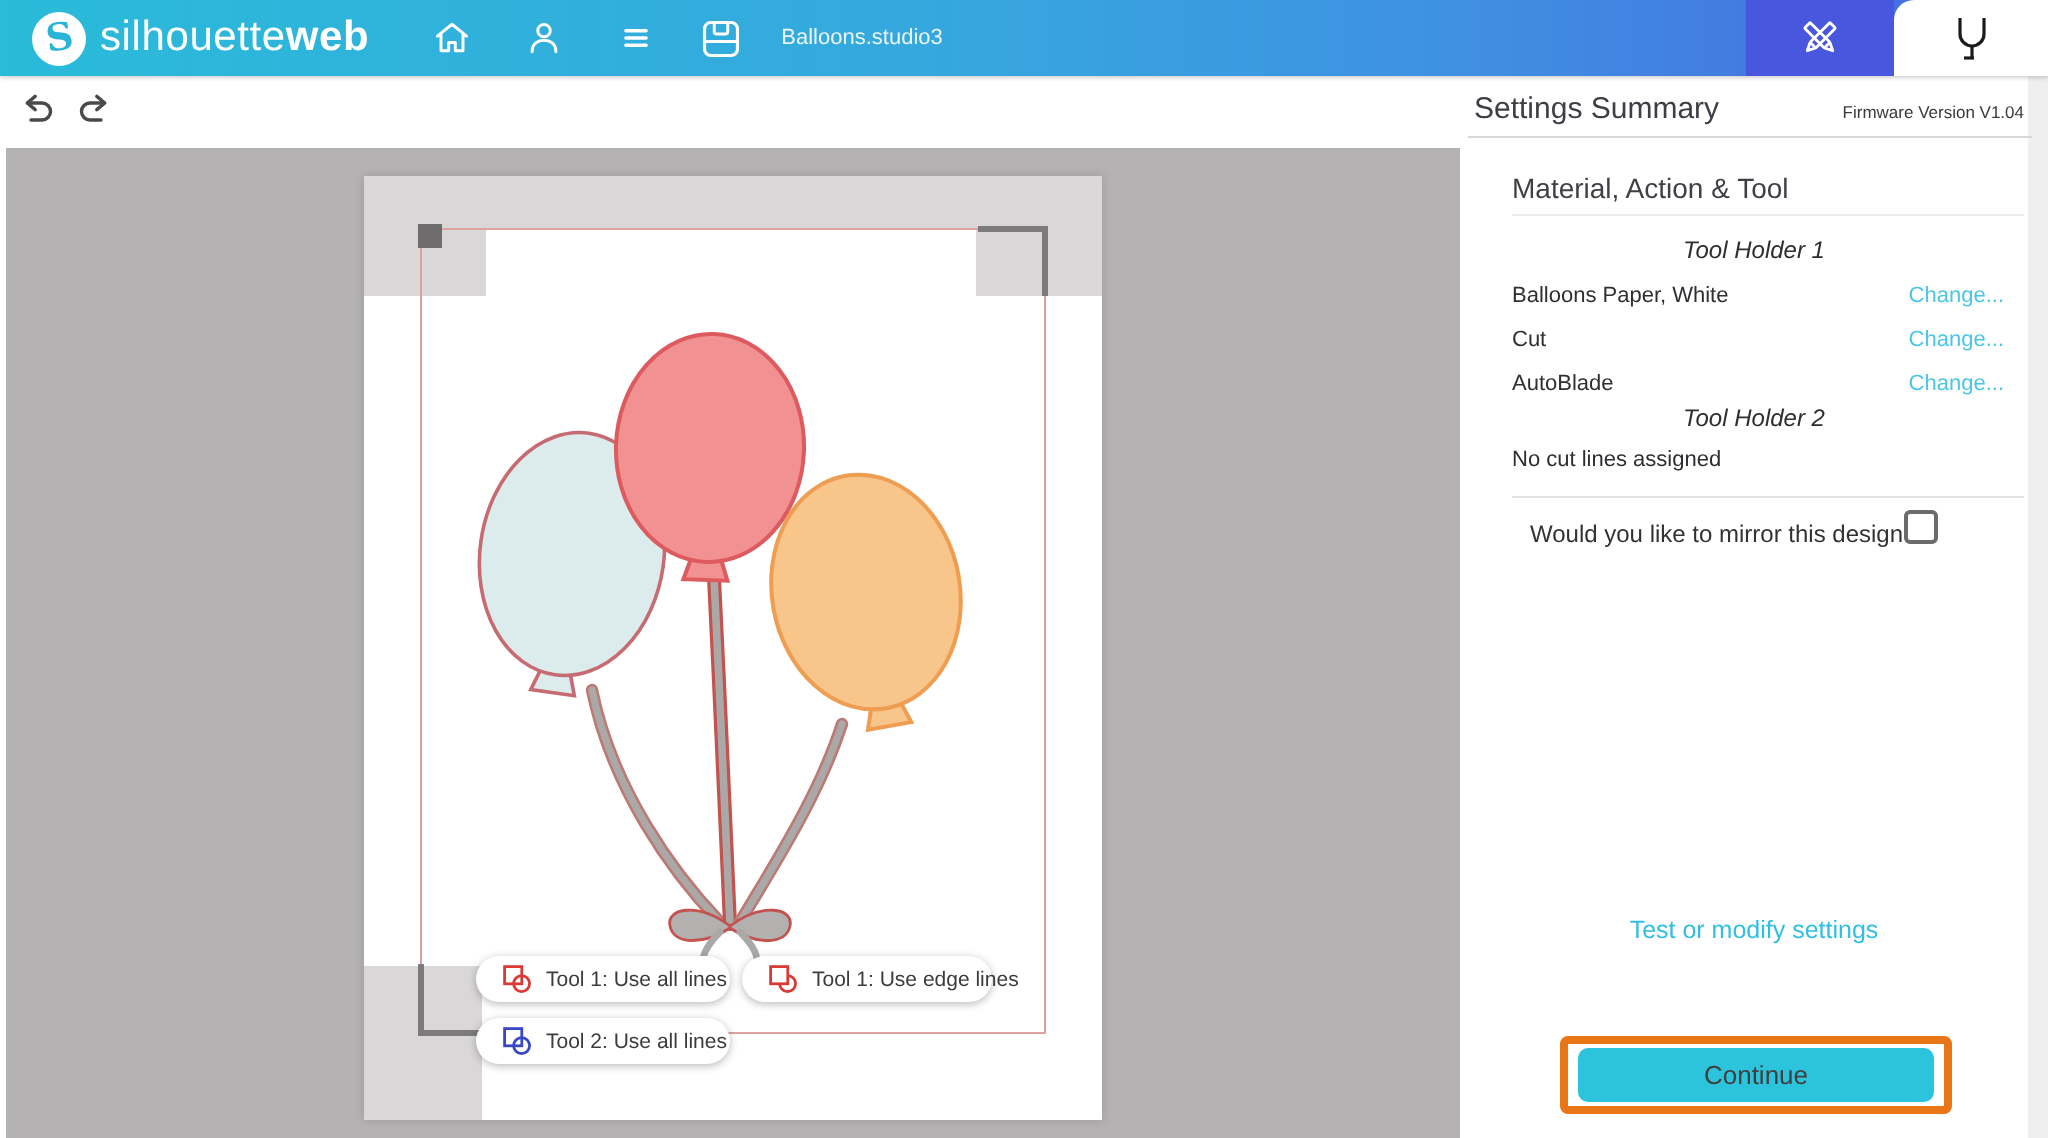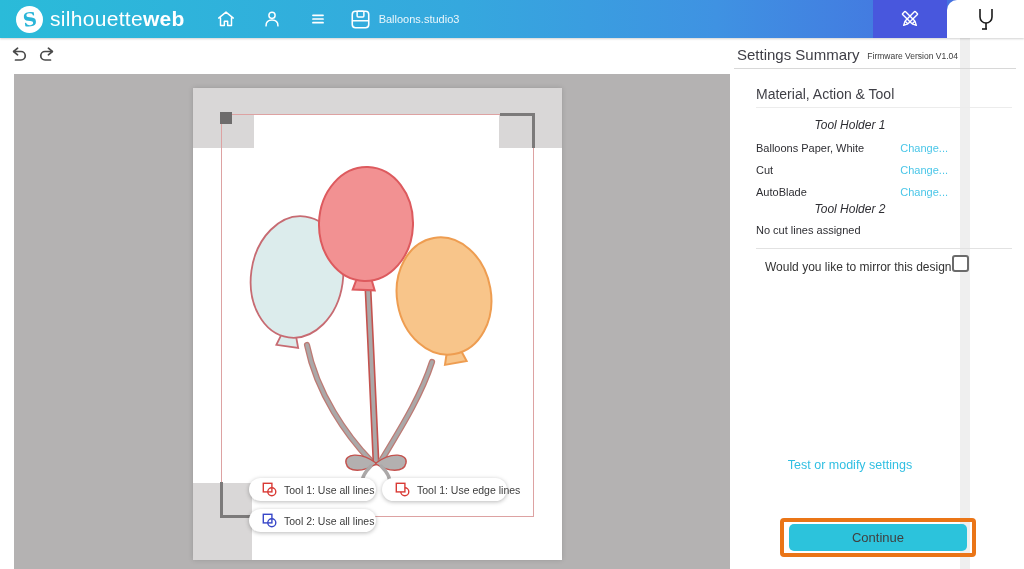--- a/index.html
+++ b/index.html
@@ -13,32 +13,32 @@
     display:flex; align-items:center; box-shadow:0 1px 2px rgba(0,0,0,.18); z-index:5; }
   .logo-wrap { display:flex; align-items:center; margin-left:16px; }
   .logo-circle { width:27px; height:27px; border-radius:50%; background:#fff; display:flex; align-items:center; justify-content:center; }
   .logo-s { color:#2ab5d8; font-weight:bold; font-size:19px; font-family:"DejaVu Serif", serif; transform:rotate(-8deg); }
   .brand { color:#fff; font-size:21px; margin-left:7px; letter-spacing:.3px; }
   .brand .thin { font-weight:300; }
   .brand .bold { font-weight:700; }
   .nav-ic { width:22px; height:22px; margin-left:24px; cursor:pointer; flex:0 0 auto; }
   .filetab { display:flex; align-items:center; margin-left:22px; cursor:pointer; }
   .filetab svg { width:19px; height:19px; }
-  .filetab-name { color:#eaf6fb; font-size:11px; margin-left:9px; }
+  .filetab-name { color:#eaf6fb; font-size:11px; margin-left:21px; }
   .design-block { position:absolute; left:873px; top:0; width:74px; height:38px; background:#4857dd;
     display:flex; align-items:center; justify-content:center; cursor:pointer; }
   .send-tab { position:absolute; left:947px; top:0; width:77px; height:38px; background:#fff;
     border-radius:10px 0 0 0; display:flex; align-items:center; justify-content:center; cursor:pointer; }
 
   
   .toolbar { position:absolute; left:0; top:38px; width:730px; height:36px; background:#fff; }
   .tb-ic { position:absolute; top:7px; width:20px; height:20px; cursor:pointer; }
 
   
-  .canvas { position:absolute; left:14px; top:74px; width:882px; height:495px; background:#b4b2b2; overflow:hidden; }
+  .canvas { position:absolute; left:3px; top:74px; width:882px; height:495px; background:#b4b2b2; overflow:hidden; }
   .page { position:absolute; left:179px; top:14px; width:369px; height:472px; background:#fff; box-shadow:0 0 5px rgba(0,0,0,.15); }
   .ovl { position:absolute; background:#d9d7d7; }
   .ovl-top   { left:179px; top:14px;  width:369px; height:26px; }
   .ovl-tl    { left:179px; top:14px;  width:61px;  height:60px; }
   .ovl-tr    { left:485px; top:14px;  width:63px;  height:60px; }
   .ovl-bl    { left:179px; top:409px; width:59px;  height:77px; }
   .cutline { position:absolute; left:207px; top:40px; width:313px; height:403px; border:1.4px solid #dda2a2; }
   .regsq { position:absolute; left:206px; top:38px; width:12px; height:12px; background:#6e6c6c; }
   .brk { position:absolute; background:#7c7a7a; }
   .brk-tr-h { left:486px; top:39px;  width:35px; height:2.5px; }
@@ -48,21 +48,21 @@
   .art { position:absolute; left:0; top:0; width:730px; height:495px; pointer-events:none; }
 
   
   .tbtn { position:absolute; height:23px; background:#fff; border-radius:13px;
     box-shadow:0 1px 4px rgba(0,0,0,.28); display:inline-flex; align-items:center;
     gap:7px; padding:0 13px; cursor:pointer; }
   .tbtn span { font-size:10.5px; color:#3c3c3c; white-space:nowrap; }
   .tbtn svg { width:15px; height:15px; flex:0 0 auto; }
 
   
-  .panel { position:absolute; left:730px; top:38px; width:240px; height:531px; background:#fff; }
+  .panel { position:absolute; left:730px; top:38px; width:294px; height:531px; background:#fff; }
   .scrollstrip { position:absolute; right:0; top:0; width:10px; height:531px; background:#efefef; }
   .p-title { position:absolute; left:7px; top:8px; font-size:15px; color:#3e3e46; }
   .p-firm { position:absolute; right:12px; top:13px; font-size:8.5px; color:#3a3a3a; }
   .div1 { position:absolute; left:4px; top:30px; width:282px; height:1px; background:#d8d8d8; }
   .p-section { position:absolute; left:26px; top:48px; font-size:14px; color:#3f3f46; }
   .div2 { position:absolute; left:26px; top:69px; width:256px; height:1px; background:#ececec; }
   .holder-title { position:absolute; width:100%; text-align:center; font-size:12px; color:#2e2e33;font-style:italic; }
   .row-label { position:absolute; left:26px; font-size:11px; color:#2e2e33; }
   .row-change { position:absolute; right:22px; font-size:11px; color:#4ac6e8; cursor:pointer; }
   .div3 { position:absolute; left:26px; top:210px; width:256px; height:1px; background:#e2e2e2; }

